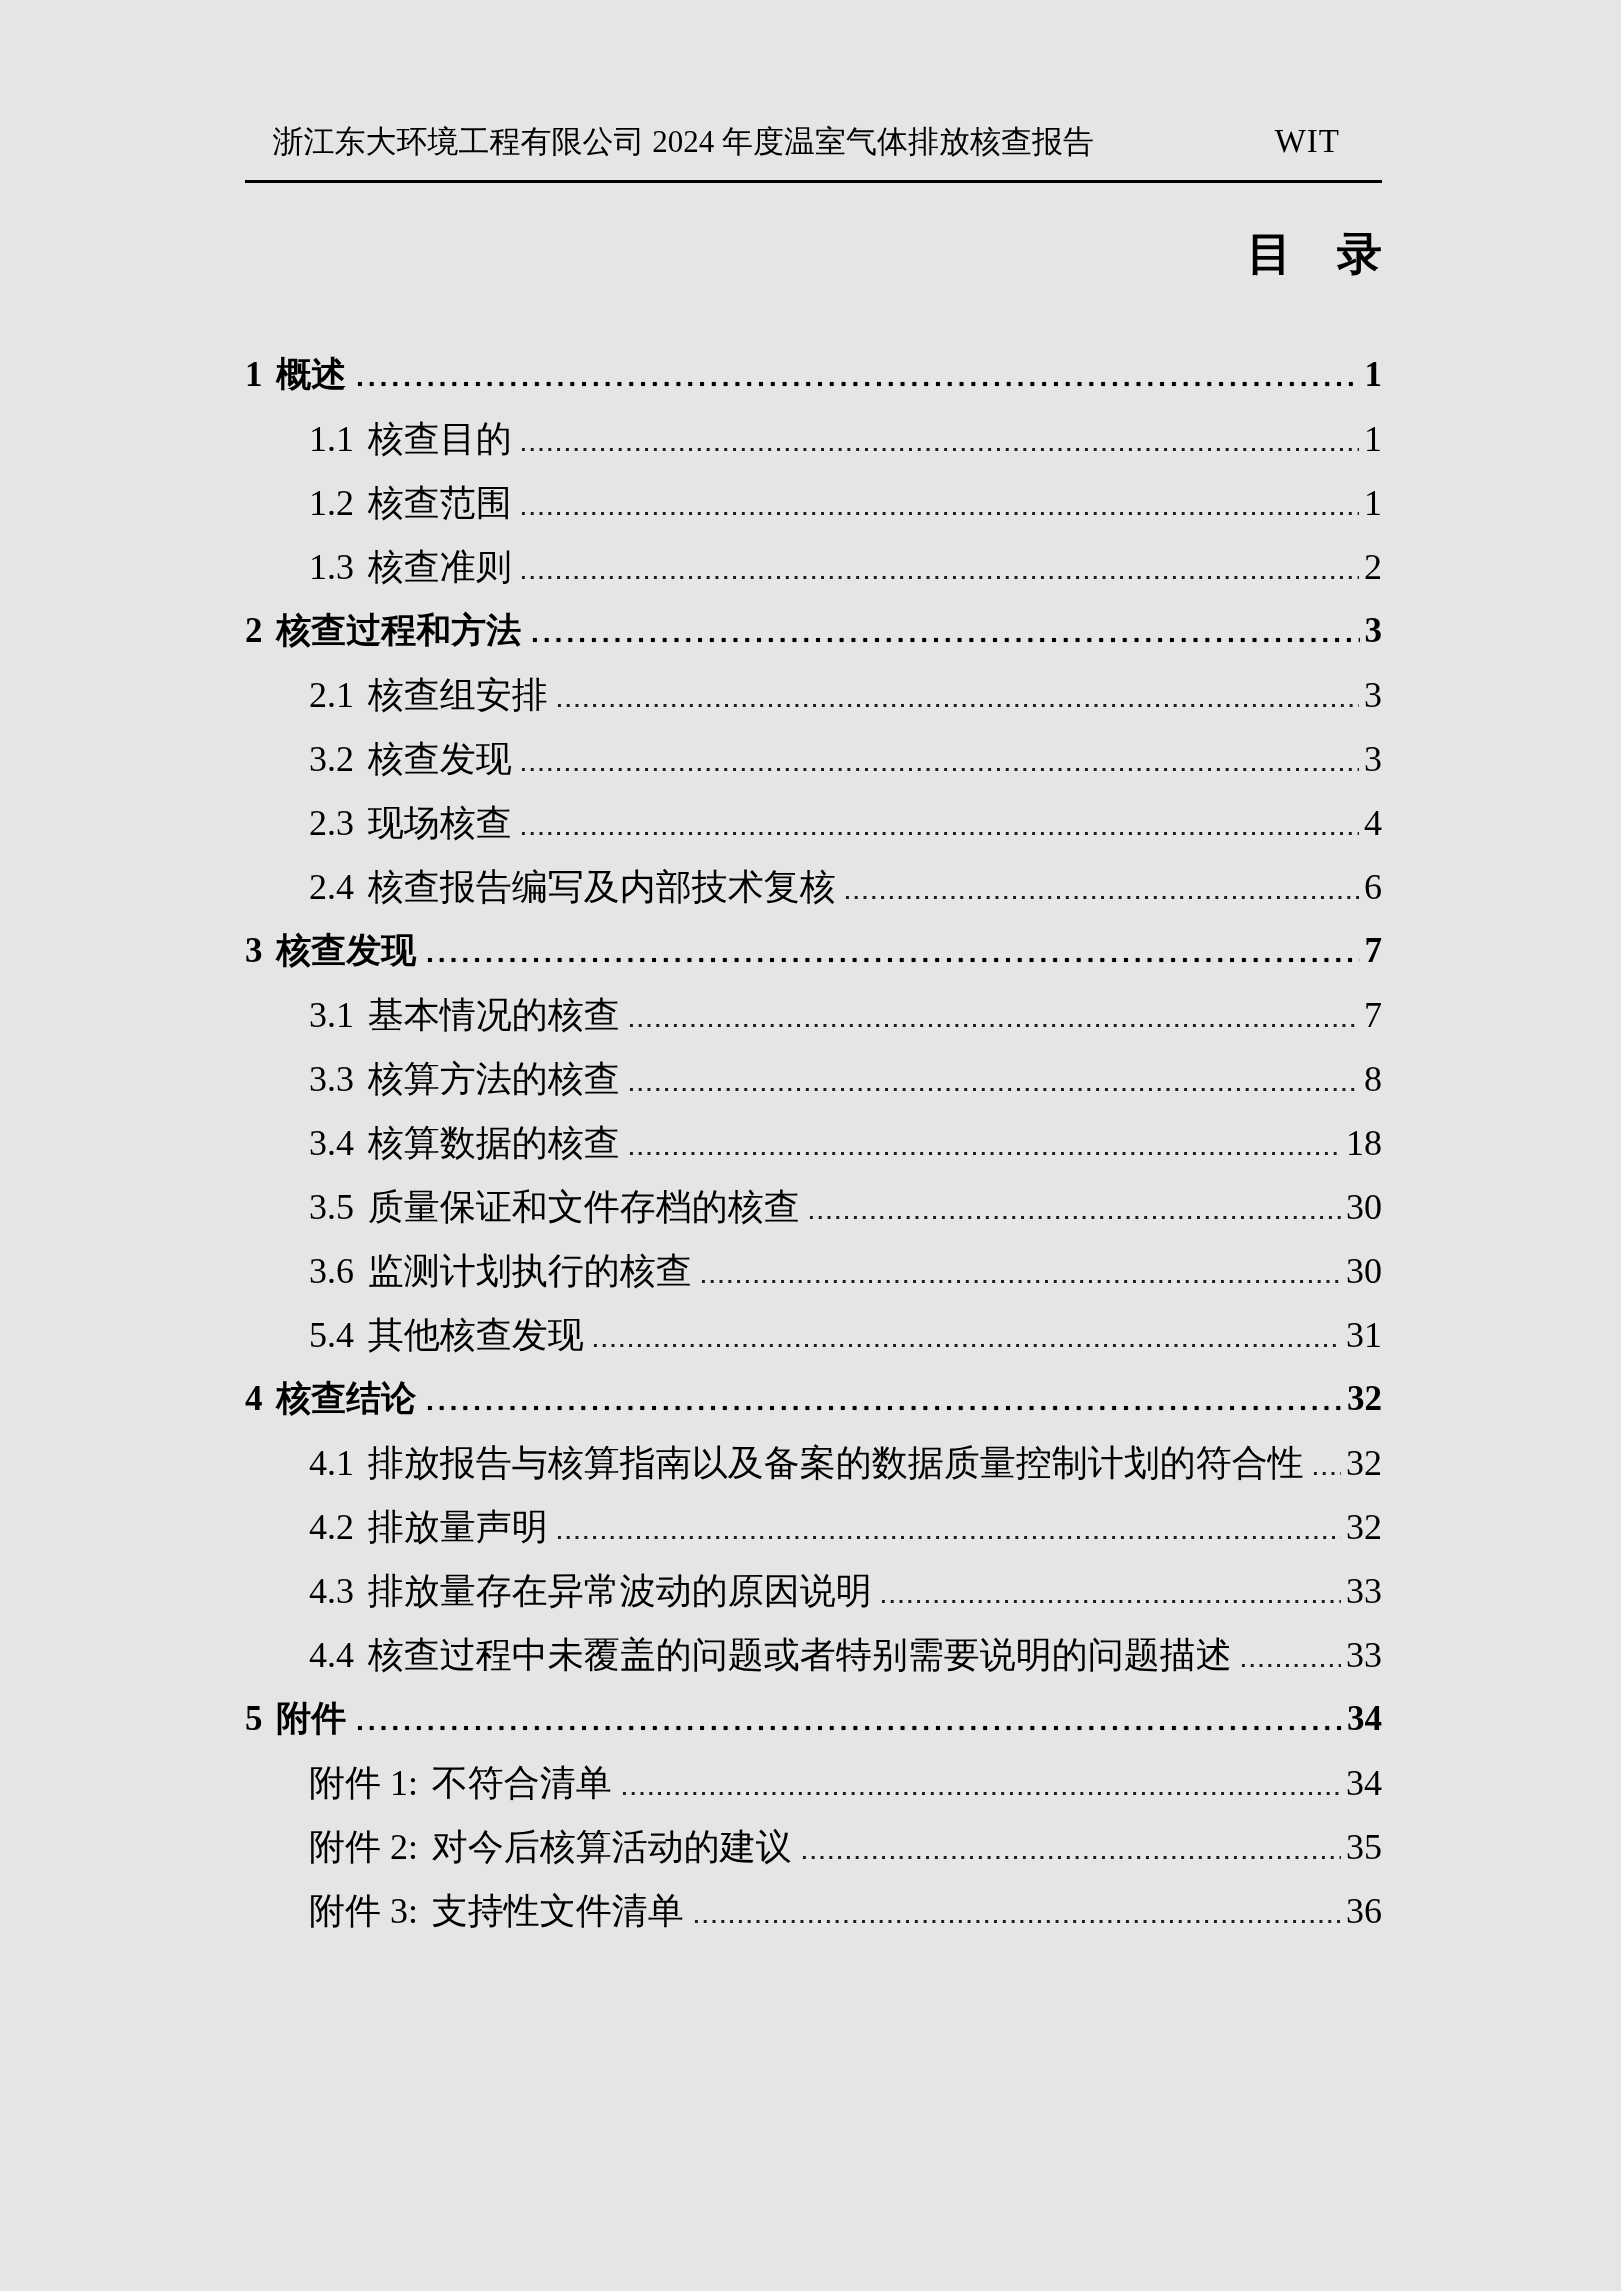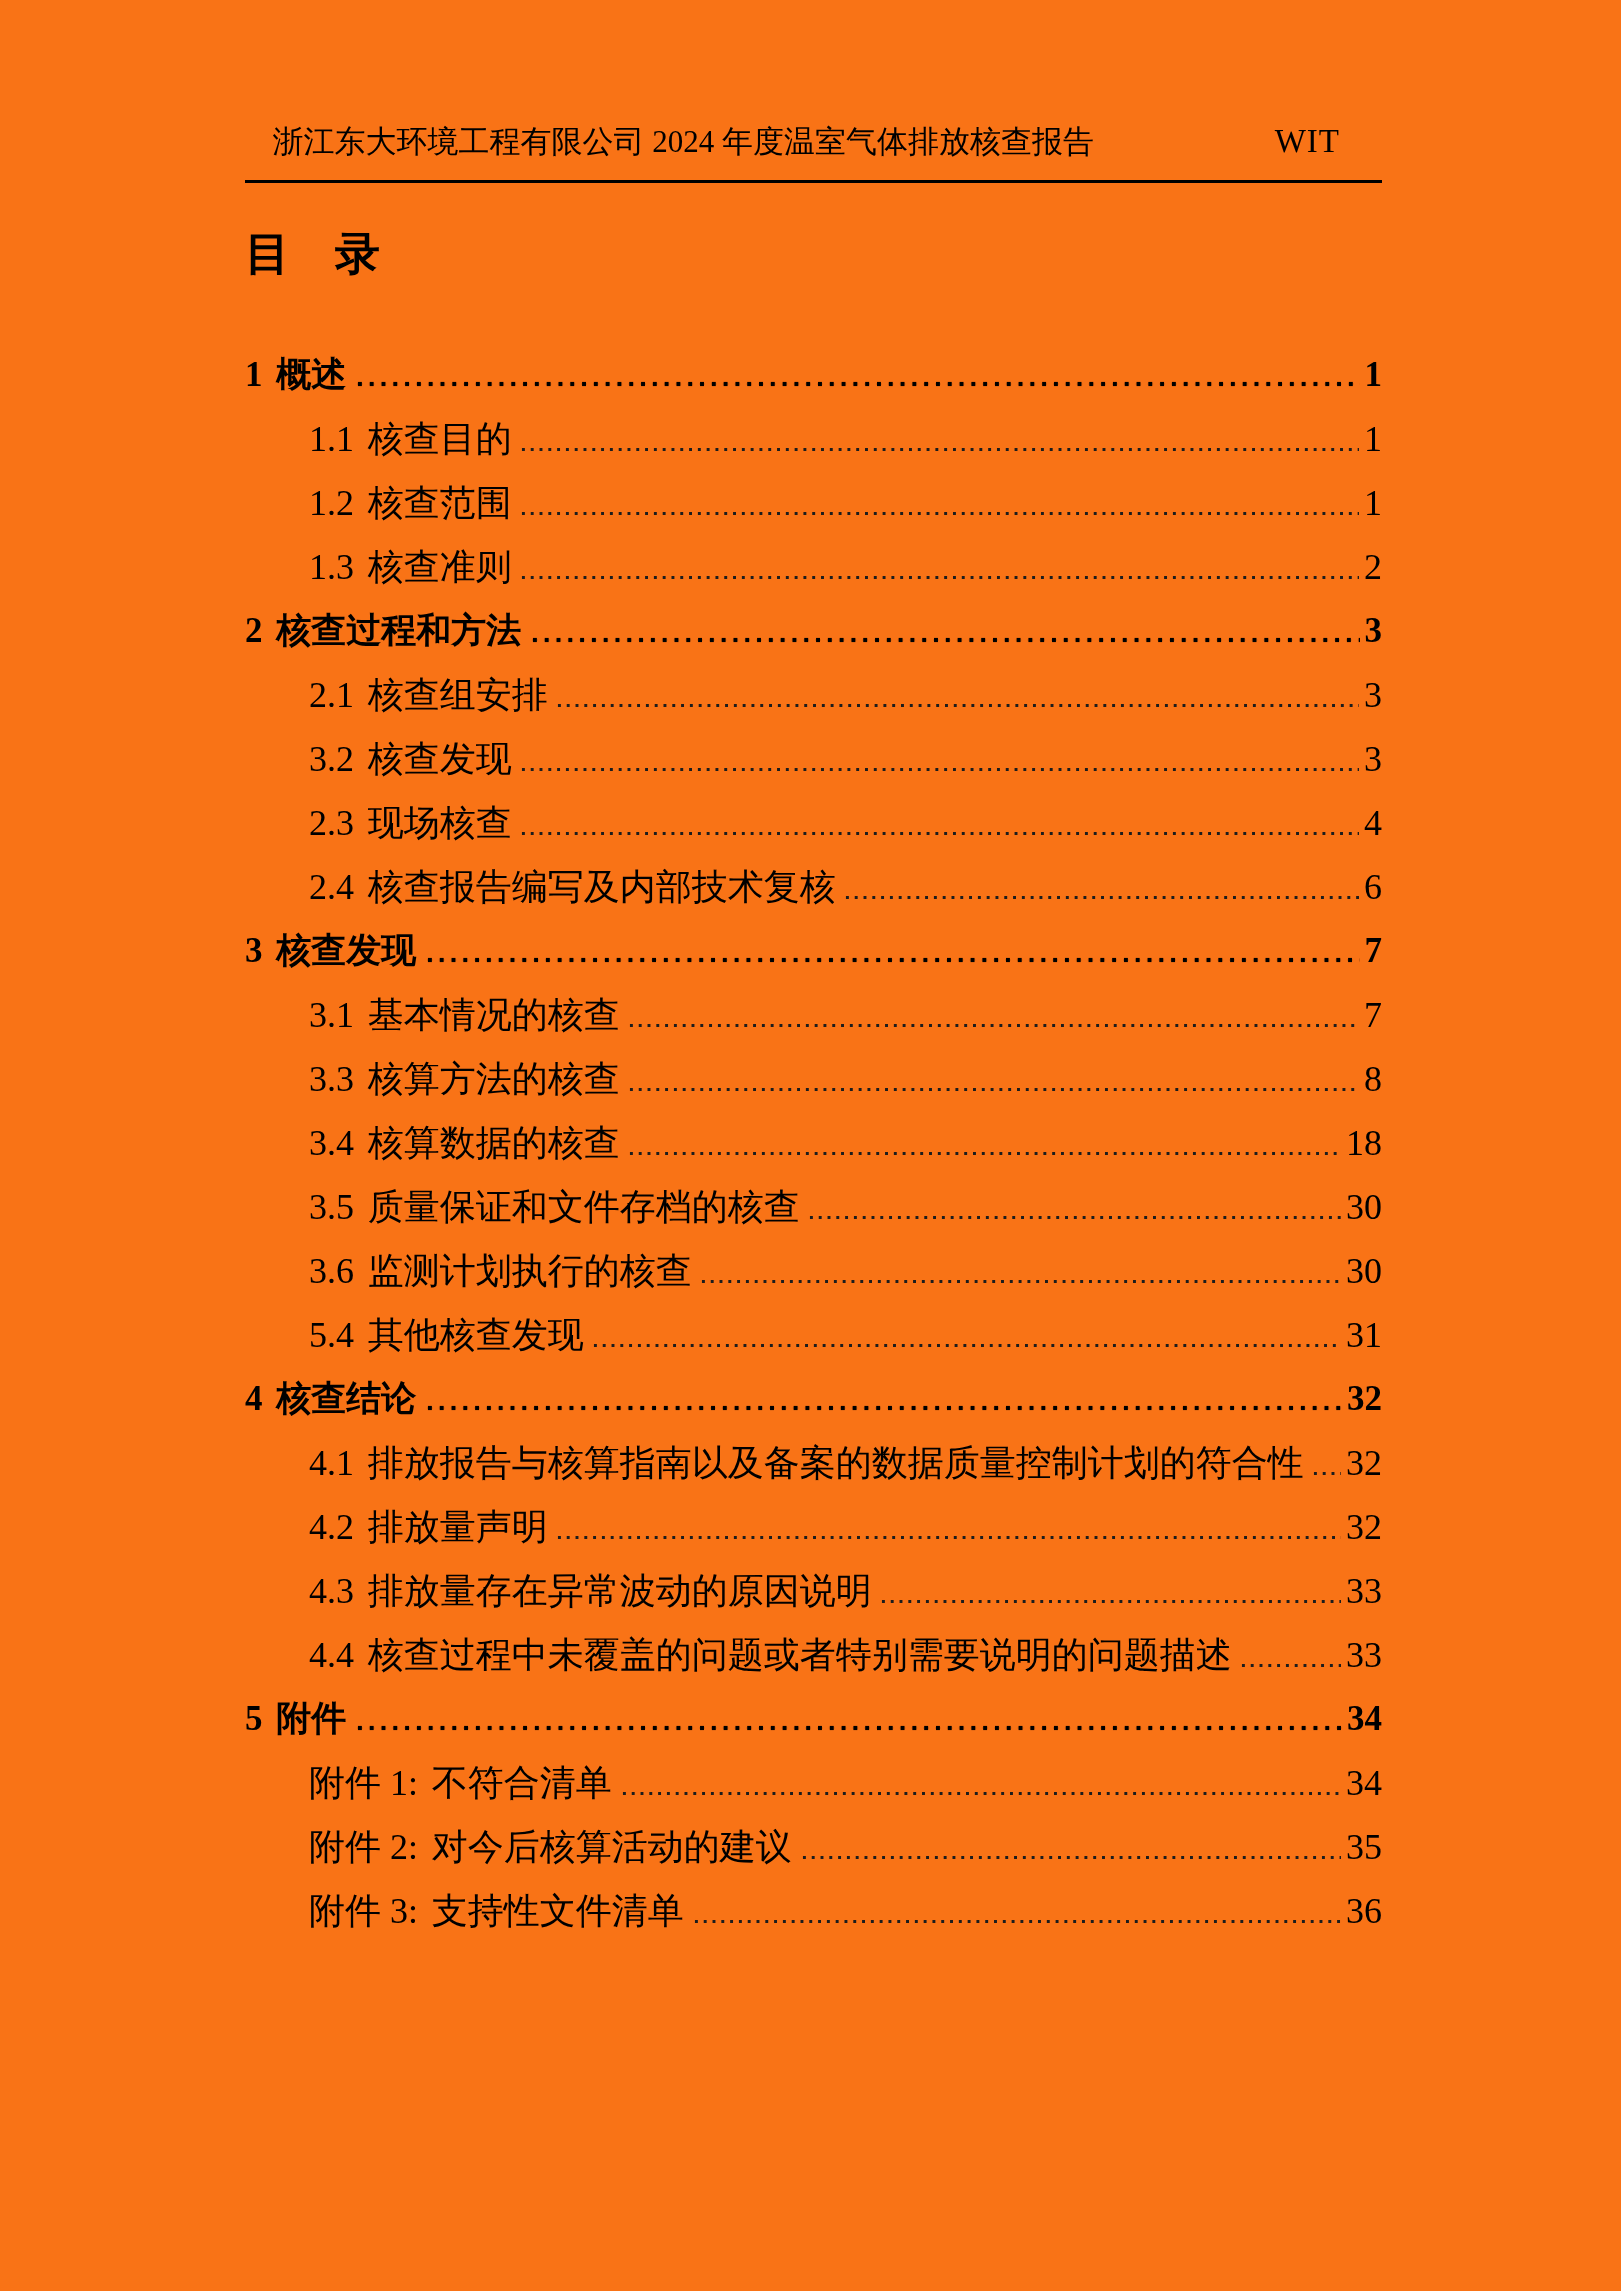--- a/index.html
+++ b/index.html
@@ -12,21 +12,21 @@
     height: 2292px;
     font-family: "Liberation Serif", "DejaVu Serif", serif;
     color: #000000;
     overflow: hidden;
   }
   .page {
     box-sizing: border-box;
     width: 1621px;
     height: 2292px;
     padding: 123px 239px 0 245px;
-    background: #f97316;
+    background: #e5e5e5;
   }
   
   .header-inner {
     display: flex;
     justify-content: space-between;
     align-items: flex-end;
     padding: 0 42px 0 27.4px;
     font-size: 31px;
     line-height: 37px;
     white-space: nowrap;
@@ -36,21 +36,21 @@
     letter-spacing: 1px;
   }
   .header-rule {
     margin-top: 19.6px;
     height: 3.9px;
     background: #000000;
   }
   
   .toc-title {
     margin: 48px 0 15px 0;
-    text-align: left;
+    text-align: right;
     font-size: 45px;
     line-height: 47px;
     font-weight: bold;
   }
   
   .toc {
     margin-top: 79px;
   }
   .toc-row {
     display: flex;

